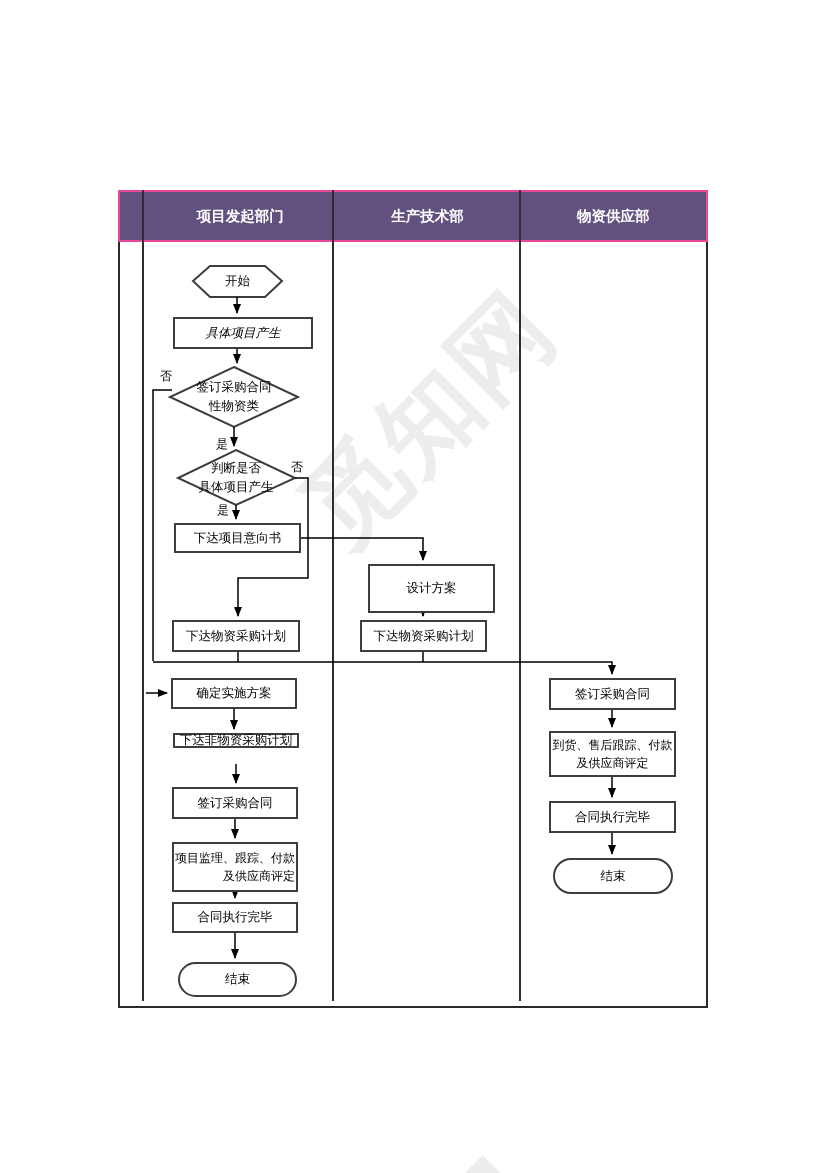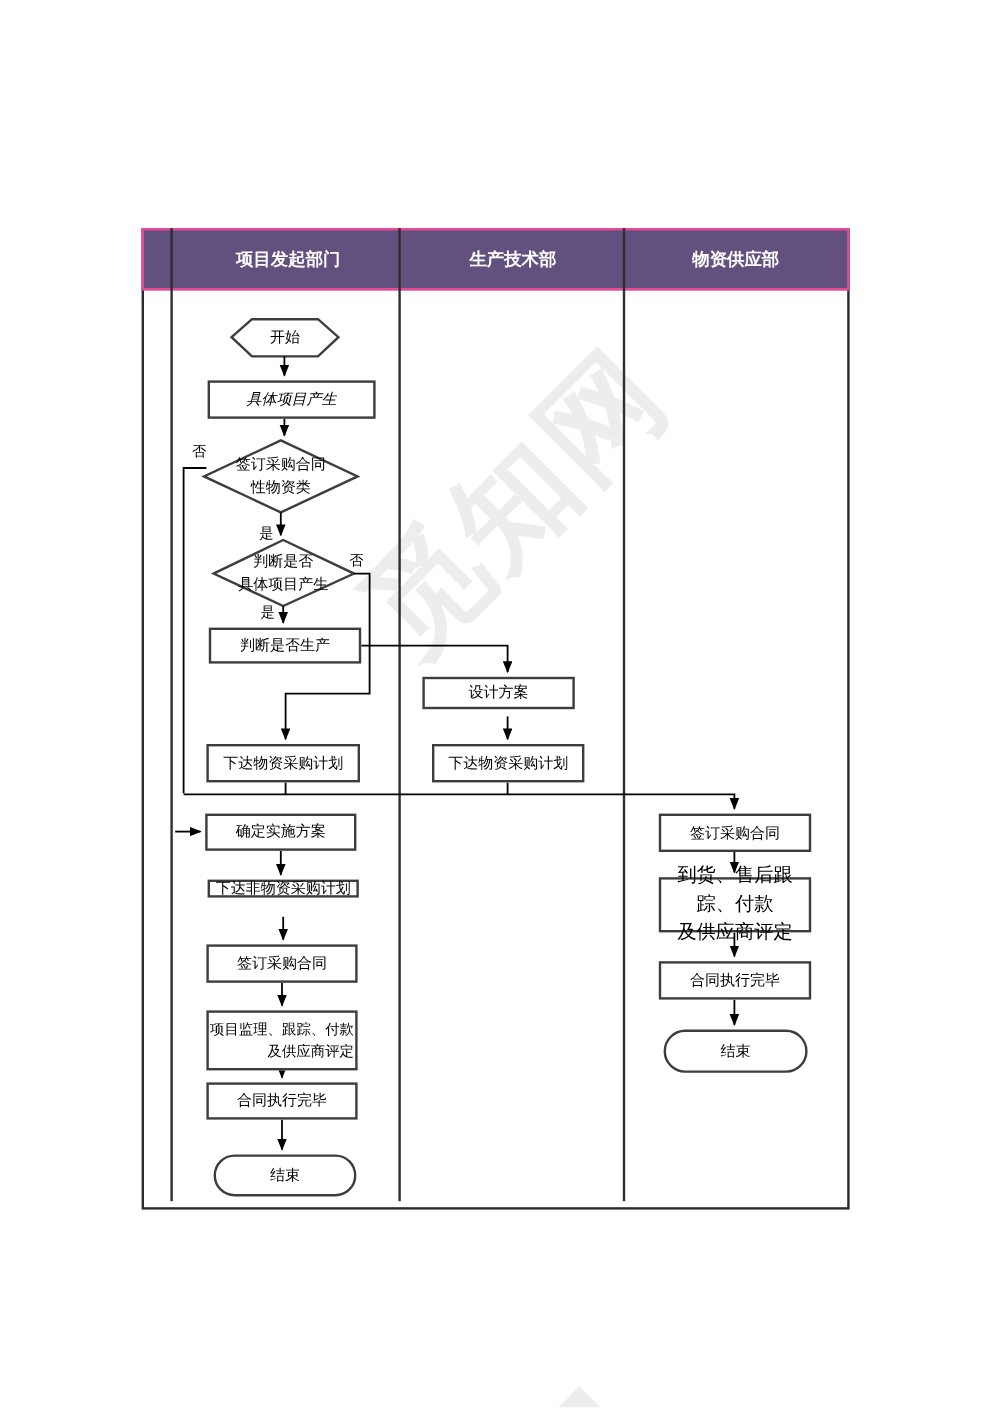--- a/index.html
+++ b/index.html
@@ -42,30 +42,30 @@
   .plain{border:none;background:transparent;z-index:6;}
   .stadium{border-radius:18px;}
   .elabel{position:absolute;font-size:12px;z-index:6;background:transparent;}
 
   .n-start{left:193px;top:266px;width:89px;height:31px;}
   .n-project{left:173px;top:317px;width:140px;height:32px;font-style:italic;}
   .n-dec1{left:168px;top:366px;width:132px;height:62px;}
   .n-dec2{left:176px;top:449px;width:120px;height:57px;}
   .n-loi{left:174px;top:523px;width:127px;height:30px;}
   .n-matplan1{left:172px;top:620px;width:128px;height:32px;}
-  .n-design{left:352px;top:564px;width:127px;height:27px;}
+  .n-design{left:368px;top:564px;width:127px;height:49px;}
   .n-matplan2{left:360px;top:620px;width:127px;height:32px;}
   .n-impl{left:171px;top:678px;width:126px;height:31px;}
   .n-nonmat{left:173px;top:733px;width:126px;height:15px;}
   .n-sign1{left:172px;top:787px;width:126px;height:32px;}
   .n-supervise{left:172px;top:842px;width:126px;height:50px;font-size:12px;text-align:right;}
   .n-done1{left:172px;top:902px;width:126px;height:31px;}
   .n-end1{left:178px;top:962px;width:119px;height:35px;}
   .n-sign2{left:549px;top:678px;width:127px;height:32px;}
-  .n-arrival{left:549px;top:731px;width:127px;height:46px;font-size:16px;}
+  .n-arrival{left:549px;top:731px;width:127px;height:46px;font-size:12px;}
   .n-done2{left:549px;top:801px;width:127px;height:32px;}
   .n-end2{left:553px;top:858px;width:120px;height:36px;}
 
   .l-no1{left:160px;top:368px;}
   .l-yes1{left:216px;top:436px;}
   .l-no2{left:291px;top:459px;}
   .l-yes2{left:217px;top:502px;}
 </style>
 </head>
 <body>
@@ -119,21 +119,21 @@
     <path class="conn" d="M612,777 L612,797" marker-end="url(#ah)"></path>
     <path class="conn" d="M612,833 L612,854" marker-end="url(#ah)"></path>
   </svg>
 
   <div class="node plain n-start">开始</div>
   <div class="node n-project">具体项目产生</div>
   <div class="node plain n-dec1">签订采购合同
 性物资类</div>
   <div class="node plain n-dec2">判断是否
 具体项目产生</div>
-  <div class="node n-loi">判断是否生产</div>
+  <div class="node n-loi">下达项目意向书</div>
   <div class="node n-matplan1">下达物资采购计划</div>
   <div class="node n-impl">确定实施方案</div>
   <div class="node n-nonmat">下达非物资采购计划</div>
   <div class="node n-sign1">签订采购合同</div>
   <div class="node n-supervise">项目监理、跟踪、付款
 及供应商评定</div>
   <div class="node n-done1">合同执行完毕</div>
   <div class="node stadium n-end1">结束</div>
 
   <div class="node n-design">设计方案</div>

